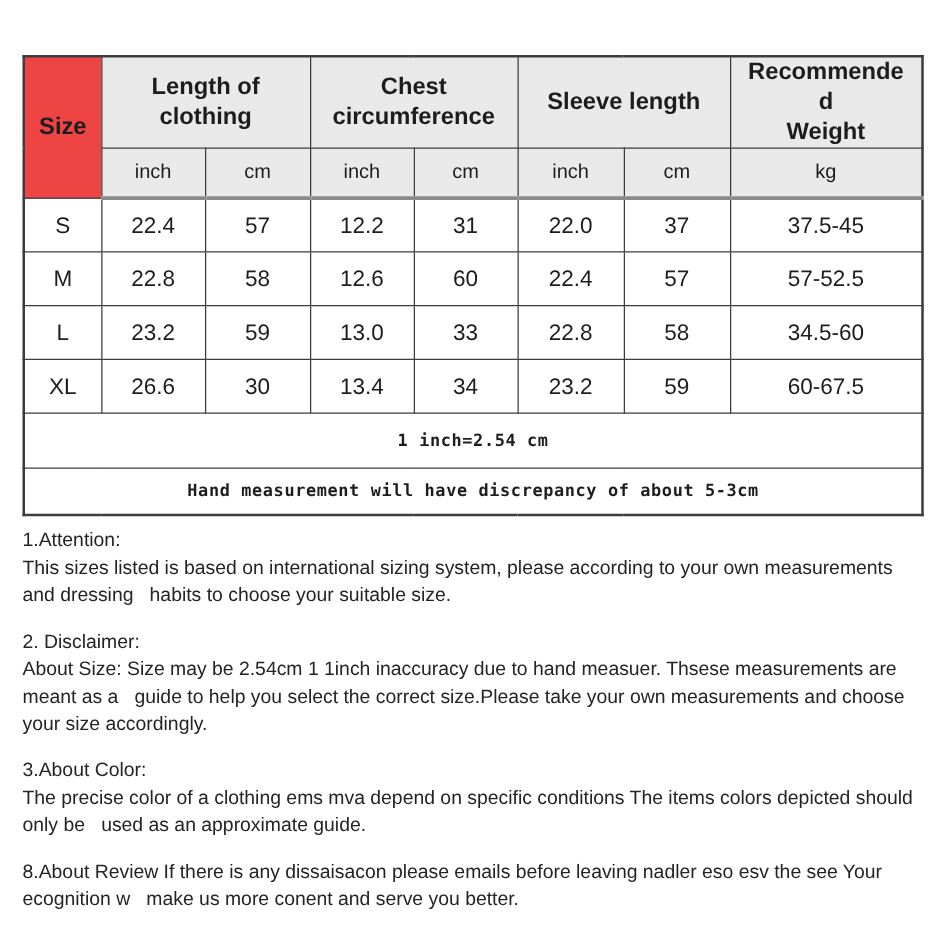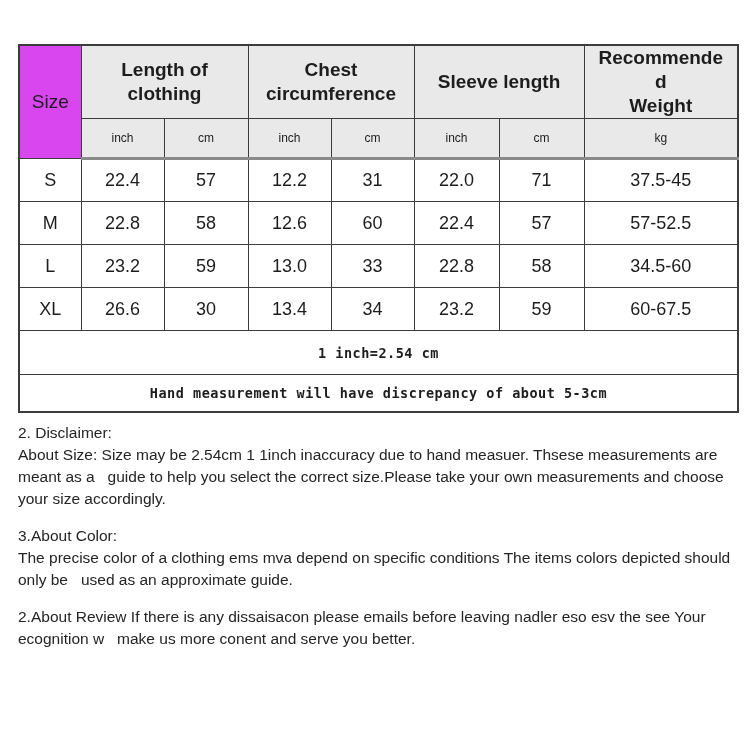--- a/index.html
+++ b/index.html
@@ -32,28 +32,28 @@
   tr.data-row { height: 43px; }
   tr.note-row-1 { height: 44px; }
   tr.note-row-2 { height: 37px; }
   th.group-header {
     background: #e9e9e9;
     font-weight: bold;
     font-size: 19px;
     line-height: 24px;
   }
   th.size-header {
-    background: #d946ef;
-    font-weight: normal;
+    background: #ef4444;
+    font-weight: bold;
     font-size: 19px;
   }
   th.unit-header {
     background: #e9e9e9;
     font-weight: normal;
-    font-size: 12px;
+    font-size: 16px;
   }
   tr.header-row-2 th { border-bottom: 3px solid #8a8a8a; }
   th.size-header { border-bottom: 3px solid #8a8a8a; }
   td.value-cell { font-size: 18px; }
   td.size-cell { font-weight: normal; }
   tr.data-row:first-of-type td { border-bottom: 2px solid #7d7d7d; }
   .sz-0 { font-size: 20px; }
   .sz-1 { font-size: 20px; }
   .sz-2 { font-size: 15px; }
   .sz-3 { font-size: 14px; }
@@ -114,21 +114,21 @@
         <th class="unit-header">kg</th>
       </tr>
 
       <tr class="data-row">
         <td class="value-cell size-cell sz-0">S</td>
         <td class="value-cell">22.4</td>
         <td class="value-cell">57</td>
         <td class="value-cell">12.2</td>
         <td class="value-cell">31</td>
         <td class="value-cell">22.0</td>
-        <td class="value-cell">71</td>
+        <td class="value-cell">37</td>
         <td class="value-cell">37.5-45</td>
       </tr>
       <tr class="data-row">
         <td class="value-cell size-cell sz-1">M</td>
         <td class="value-cell">22.8</td>
         <td class="value-cell">58</td>
         <td class="value-cell">12.6</td>
         <td class="value-cell">60</td>
         <td class="value-cell">22.4</td>
         <td class="value-cell">57</td>
@@ -158,24 +158,27 @@
       <tr class="note-row-1">
         <td class="note-cell" colspan="8">1 inch=2.54 cm</td>
       </tr>
       <tr class="note-row-2">
         <td class="note-cell" colspan="8">Hand measurement will have discrepancy of about 5-3cm</td>
       </tr>
     </tbody>
   </table>
 
   <div class="disclaimers">
+    <p>1.Attention:
+This sizes listed is based on international sizing system, please according to your own measurements
+and dressing   habits to choose your suitable size.</p>
     <p>2. Disclaimer:
 About Size: Size may be 2.54cm 1 1inch inaccuracy due to hand measuer. Thsese measurements are
 meant as a   guide to help you select the correct size.Please take your own measurements and choose
 your size accordingly.</p>
     <p>3.About Color:
 The precise color of a clothing ems mva depend on specific conditions The items colors depicted should
 only be   used as an approximate guide.</p>
-    <p>2.About Review If there is any dissaisacon please emails before leaving nadler eso esv the see Your
+    <p>8.About Review If there is any dissaisacon please emails before leaving nadler eso esv the see Your
 ecognition w   make us more conent and serve you better.</p>
   </div>
 
 </div>
 
 </body></html>

